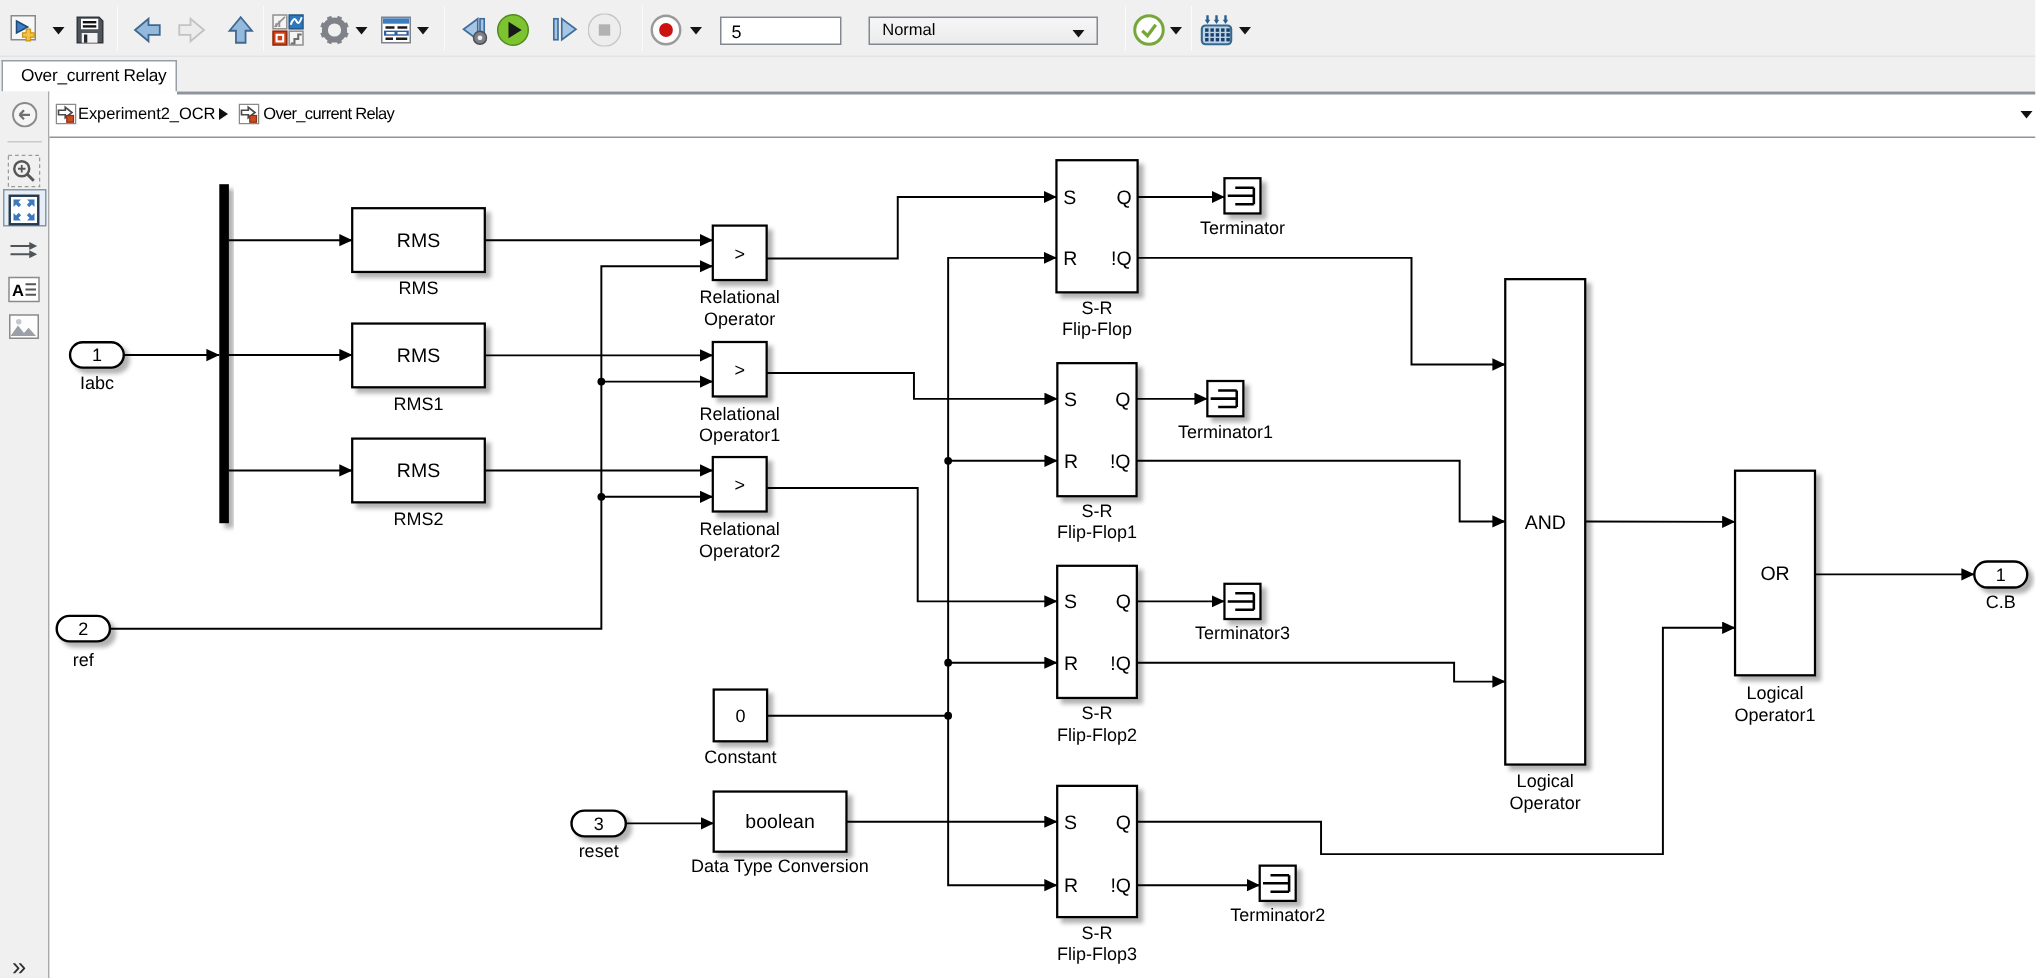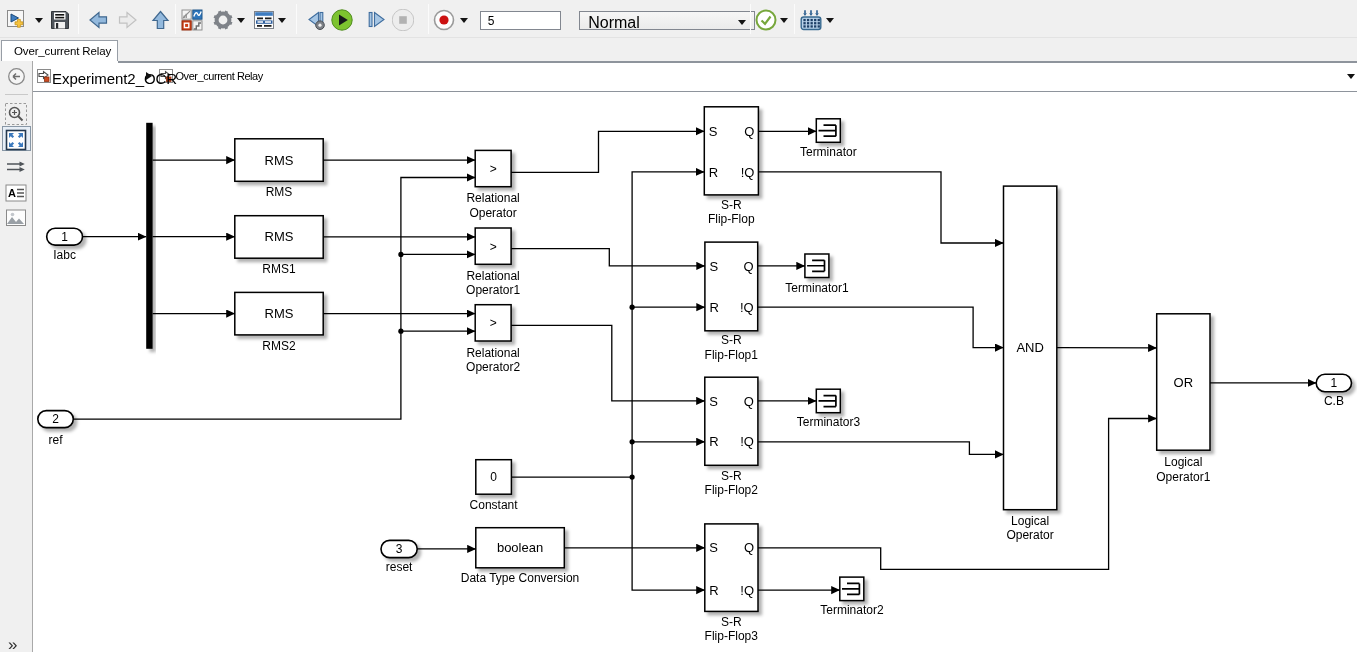--- a/index.html
+++ b/index.html
@@ -1,26 +1,26 @@
 <!DOCTYPE html>
 <html><head><meta charset="utf-8"><style>
 *{margin:0;padding:0;box-sizing:border-box}
 html,body{width:1357px;height:652px;overflow:hidden}
 body{font-family:"Liberation Sans",sans-serif;background:#fff;position:relative}
 #toolbar{position:absolute;left:0;top:0;width:1357px;height:38px;background:#f0f0f0;border-bottom:1px solid #e3e3e3}
 .ti{position:absolute}
 .caret{position:absolute;width:0;height:0;border-left:4.3px solid transparent;border-right:4.3px solid transparent;border-top:5.2px solid #141414}
 .vsep{position:absolute;top:4px;width:1px;height:30px;background:#d4d4d4;border-right:1px solid #fbfbfb}
 #numfield{position:absolute;left:479.7px;top:10.5px;width:81px;height:19.5px;background:#fff;border:1px solid #828790;font-size:12px;padding:2px 0 0 7px;color:#000}
-#combo{position:absolute;left:579.2px;top:10.5px;width:176px;height:19px;background:linear-gradient(#f6f6f6,#ebebeb);border:1px solid #828790;font-size:16px;padding:2px 0 0 8px;color:#000}
+#combo{position:absolute;left:579.2px;top:10.5px;width:153px;height:19px;background:linear-gradient(#f6f6f6,#ebebeb);border:1px solid #828790;font-size:11px;padding:2px 0 0 8px;color:#000}
 #tabrow{position:absolute;left:0;top:38px;width:1357px;height:23px;background:#f0f0f0}
 #tab{position:absolute;left:1px;top:2px;width:117px;height:21px;background:#fff;border:1px solid #989ea6;border-bottom:none;font-size:11.5px;letter-spacing:-0.15px;padding:3.5px 0 0 12px}
 #crumb{position:absolute;left:33px;top:61px;width:1324px;height:31px;background:#fff;border-bottom:1.5px solid #8e949c}
 #crumbtop{position:absolute;left:118px;top:61px;width:1239px;height:1.5px;background:#8e949c}
-#crumbtxt1{position:absolute;left:52px;top:70px;font-size:15px;letter-spacing:-0.05px}
+#crumbtxt1{position:absolute;left:52px;top:70px;font-size:11px;letter-spacing:-0.05px}
 #crumbtxt2{position:absolute;left:175.5px;top:70px;font-size:11px;letter-spacing:-0.45px}
 #crumbarr{position:absolute;left:146px;top:72px;width:0;height:0;border-top:4.5px solid transparent;border-bottom:4.5px solid transparent;border-left:6px solid #111}
 #crumbcaret{position:absolute;left:1347px;top:74px;width:0;height:0;border-left:4.5px solid transparent;border-right:4.5px solid transparent;border-top:5.5px solid #111}
 #sidebar{position:absolute;left:0;top:61px;width:33px;height:591px;background:#f0f0f0;border-right:1px solid #a9a9a9}
 .si{position:absolute}
 #canvas{position:absolute;left:33px;top:93px}
 text{font-family:"Liberation Sans",sans-serif;fill:#000}
 </style></head>
 <body>
 <div id="toolbar">

